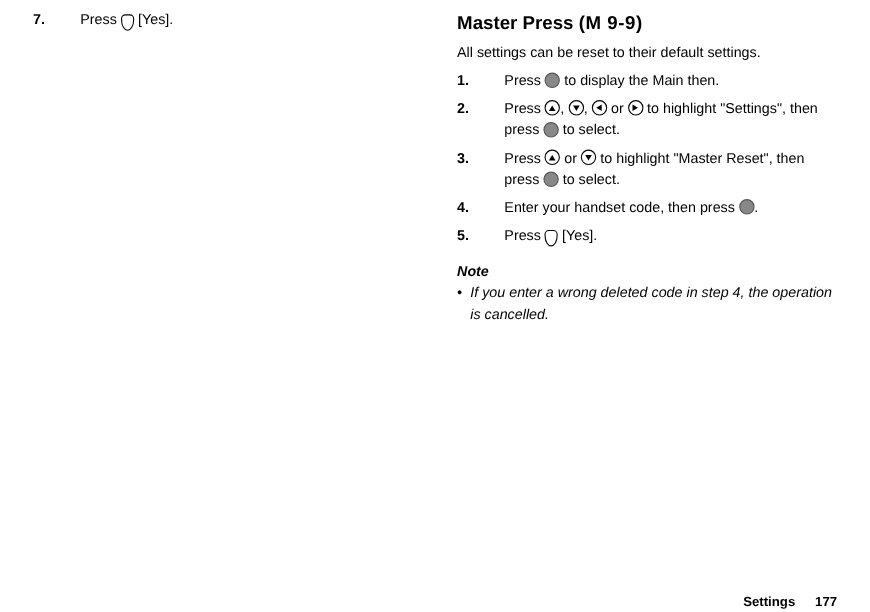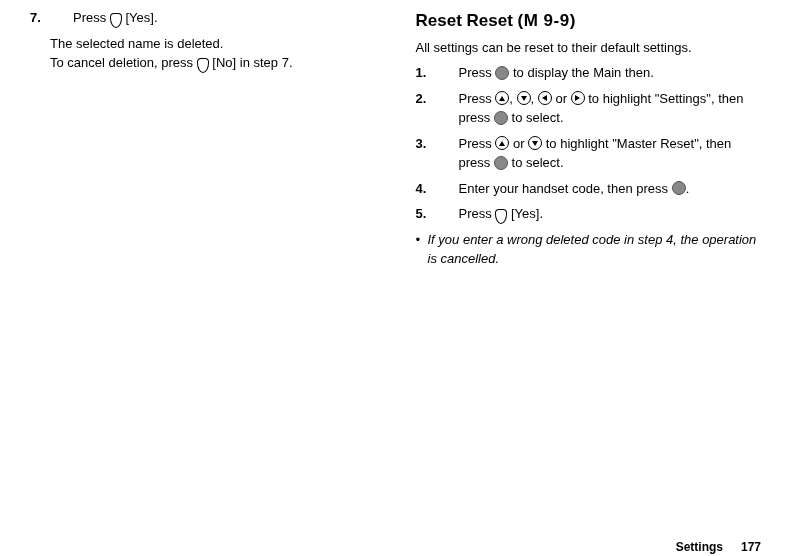--- a/index.html
+++ b/index.html
@@ -138,31 +138,25 @@
 
   <div class="col">
     <div class="step">
       <div class="step-num">7.</div>
       <div class="step-body">
         <p>
           <span>Press </span><span class="icon icon-soft"></span><span> [Yes].</span>
         </p>
       </div>
     </div>
-    <div class="indent">
-      <p>The selected name is deleted.</p>
-      <p>
-        <span>To cancel deletion, press </span><span class="icon icon-soft"></span><span> [No] in step 7.</span>
-      </p>
-    </div>
   </div>
 
   <div class="col">
     <div class="section-title">
-      <span>Reset Reset</span>
+      <span>Master Press</span>
       <span class="mcode">(M 9-9)</span>
     </div>
     <p class="intro">All settings can be reset to their default settings.</p>
 
     <div class="step">
       <div class="step-num">1.</div>
       <div class="step-body">
         <p>
           <span>Press </span><span class="icon icon-circle filled"></span><span> to display the Main then.</span>
         </p>
@@ -210,20 +204,21 @@
 
     <div class="step">
       <div class="step-num">5.</div>
       <div class="step-body">
         <p>
           <span>Press </span><span class="icon icon-soft"></span><span> [Yes].</span>
         </p>
       </div>
     </div>
 
+    <div class="note-label">Note</div>
     <div class="note-item">
       <div class="bullet">•</div>
       <div>If you enter a wrong deleted code in step 4, the operation is cancelled.</div>
     </div>
   </div>
 </div>
 
 <div class="footer">
   <span class="label">Settings</span><span class="page">177</span>
 </div>

